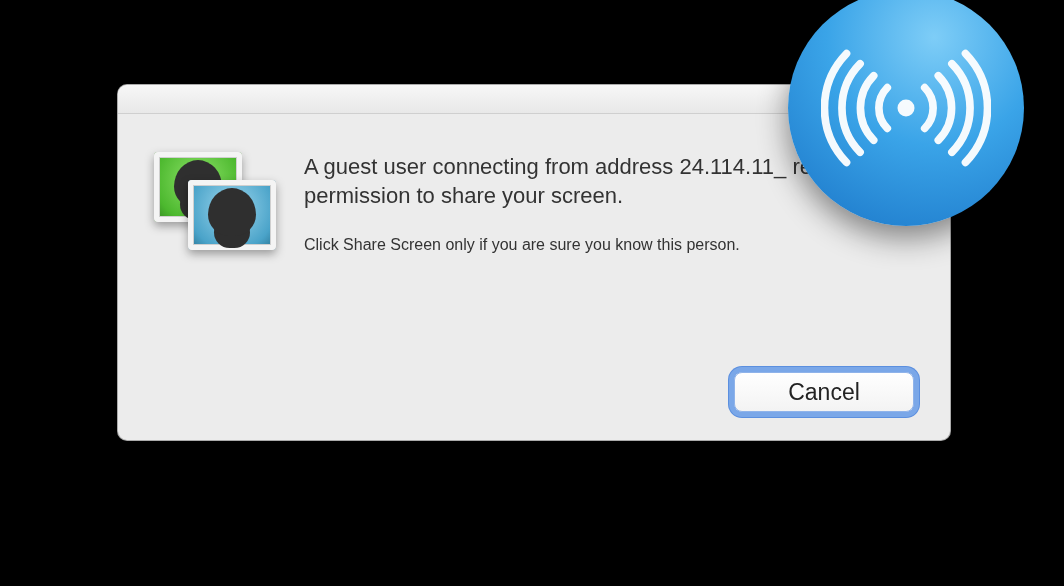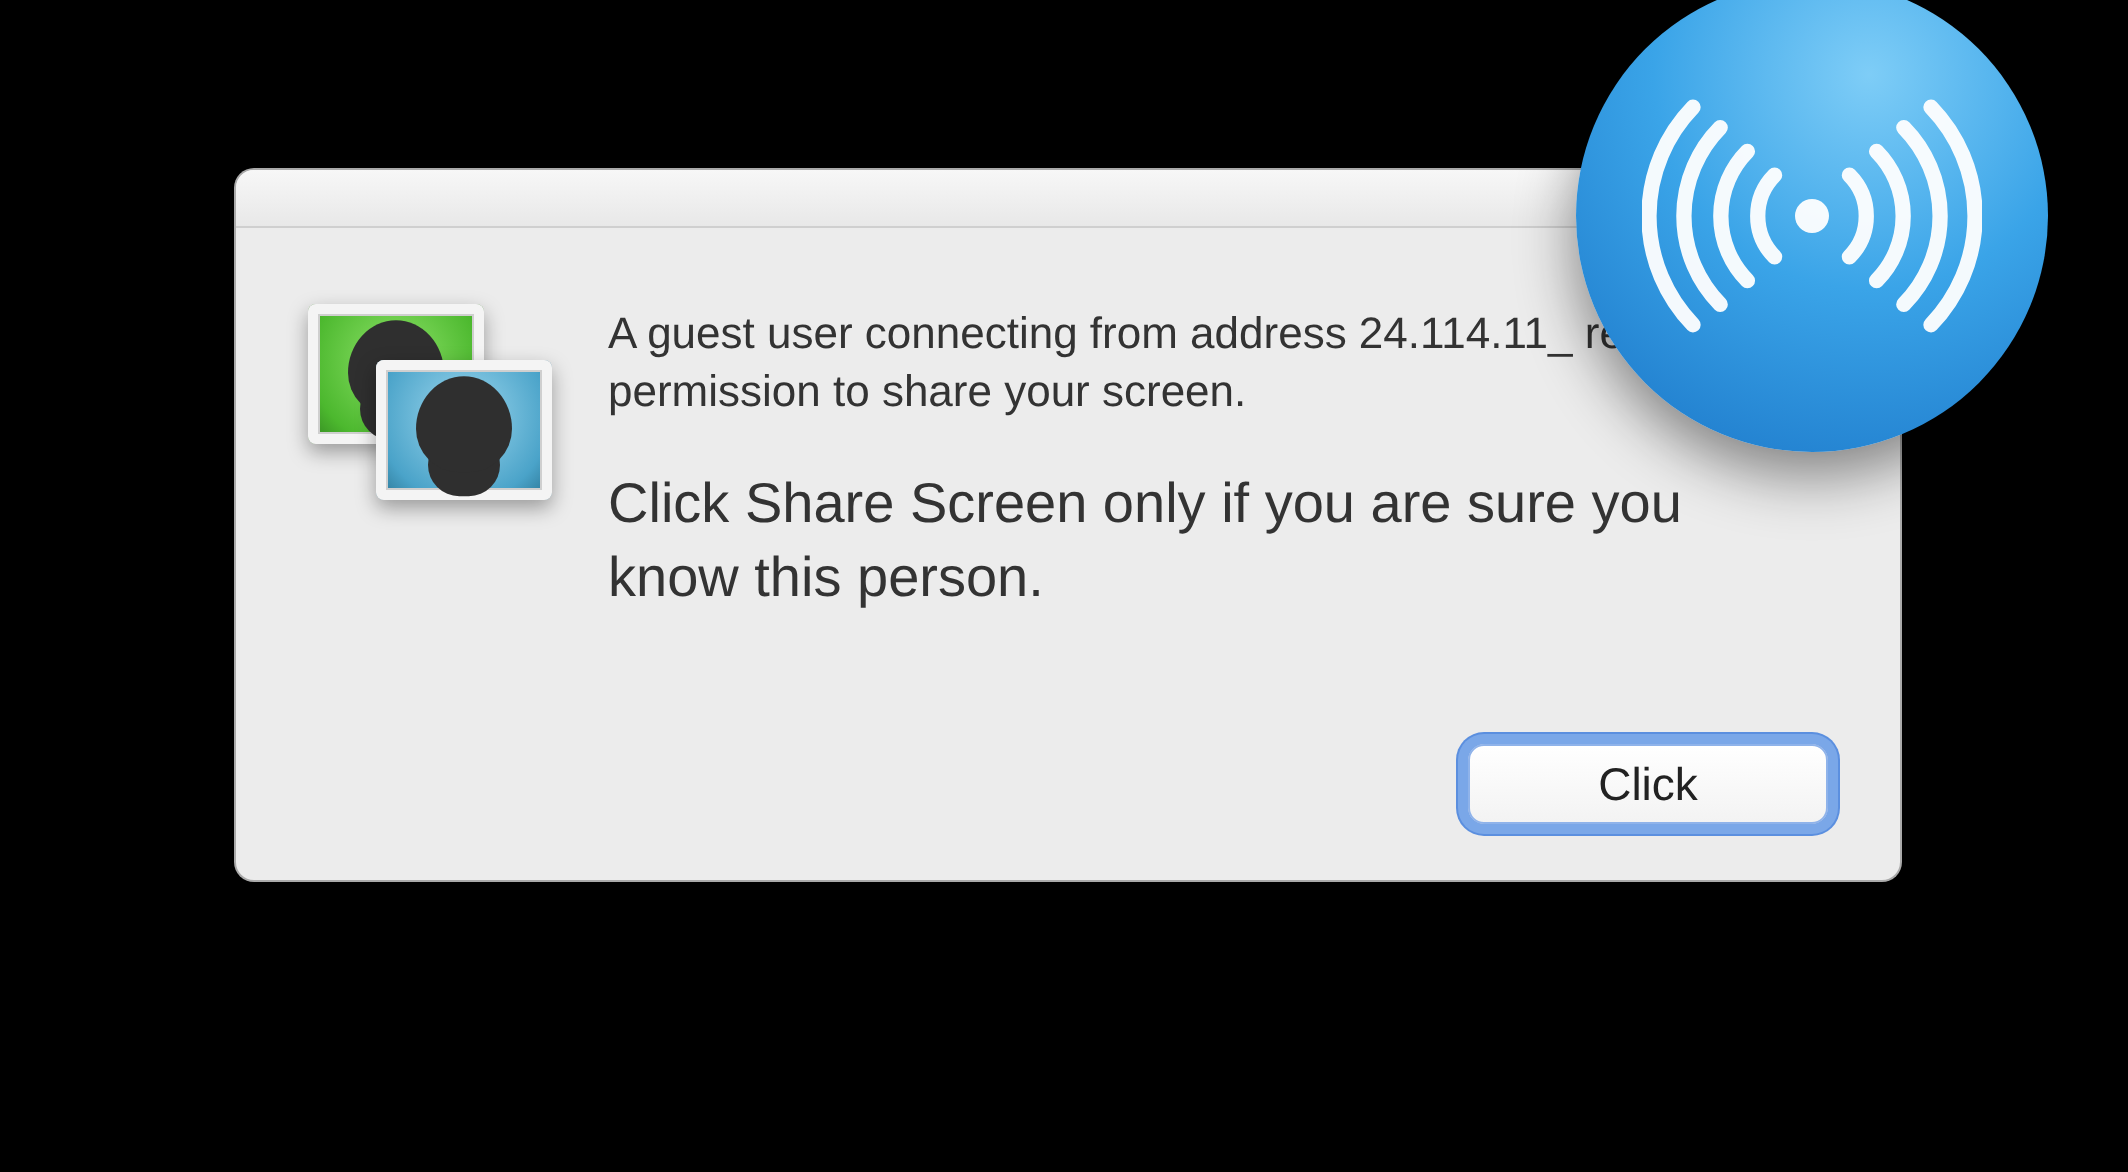--- a/index.html
+++ b/index.html
@@ -60,21 +60,21 @@
     margin:0 0 14px 0;
     color:#1e1e1e;
   }
   .dlg-body{
     font-size:22px;
     line-height:1.32;
     margin:0 0 24px 0;
     color:#333;
   }
   .dlg-body2{
-    font-size:28px;
+    font-size:16px;
     line-height:1.32;
     margin:0;
     color:#333;
   }
   .buttons{
     position:absolute;
     right:36px;
     bottom:28px;
     display:flex;
     gap:24px;
@@ -121,21 +121,21 @@
         <div class="ss-front"></div>
       </div>
     </div>
     <div class="text-col">
       <p class="dlg-body">A guest user connecting from address 24.114.11_ requesting permission to share your screen.</p>
       <p class="dlg-body2">Click Share Screen only if you are sure you know this person.</p>
     </div>
   </div>
 
   <div class="buttons">
-    <button class="btn focused">Click</button>
+    <button class="btn focused">Cancel</button>
   </div>
 </div>
 
 <div class="airdrop">
   <svg viewBox="0 0 200 200">
     <g fill="none" stroke="#ffffff" stroke-width="9" stroke-linecap="round" opacity=".95">
       <circle cx="100" cy="100" r="10" fill="#ffffff" stroke="none"></circle>
       <path d="M78 76 A34 34 0 0 0 78 124"></path>
       <path d="M122 76 A34 34 0 0 1 122 124"></path>
       <path d="M62 62 A54 54 0 0 0 62 138"></path>

